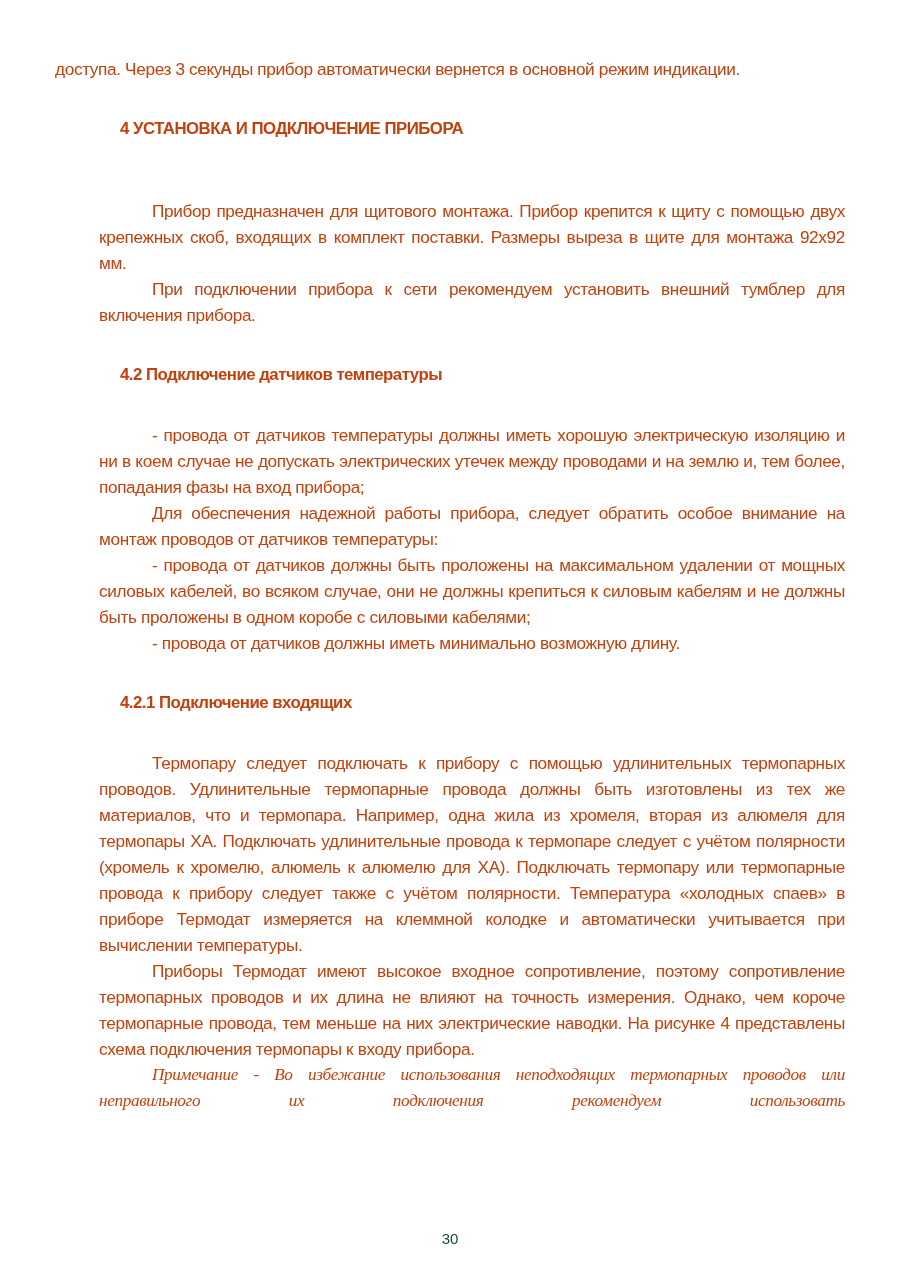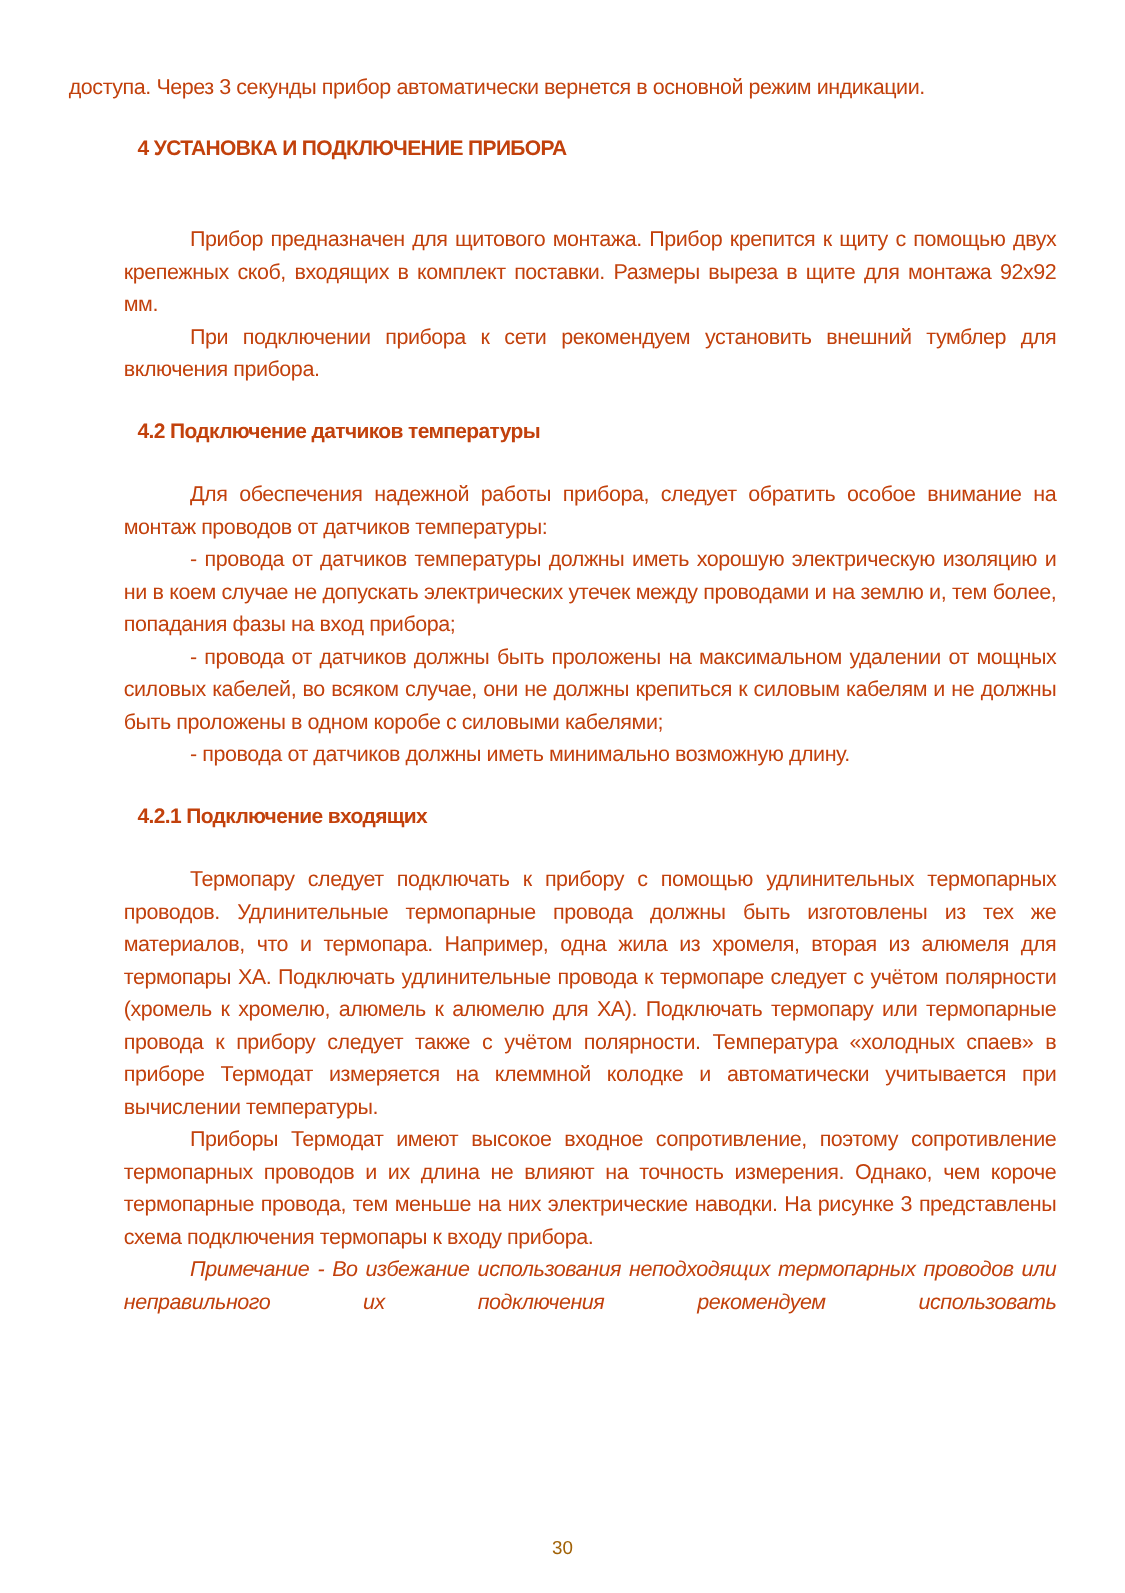--- a/index.html
+++ b/index.html
@@ -7,26 +7,26 @@
   .page {
     position: absolute; left: 55px; top: 56px; width: 790px;
     font-family: "Liberation Sans", sans-serif;
     font-size: 17.2px; line-height: 26px; color: #c2410c;
   }
   .p {
     margin: 0; text-align: justify; text-align-last: left;
     letter-spacing: -0.35px; word-spacing: 0px;
   }
   .indent { text-indent: 53px; margin-left: 44px; }
-  .h { margin: 2px; padding-left: 53px; font-weight: bold; letter-spacing: -0.5px; font-size: 16.8px; }
+  .h { margin: 12px; padding-left: 53px; font-weight: bold; letter-spacing: -0.5px; font-size: 16.8px; }
   .gap { height: 22px; }
-  .it { font-style: italic; }
+  .it { font-style: italic; font-family: Liberation Serif, serif; }
   .pagenum {
     position: absolute; left: 0; right: 0; top: 1230px; text-align: center;
-    font-family: "Liberation Sans", sans-serif; font-size: 15px; color: #a16207;
+    font-family: "Liberation Sans", sans-serif; font-size: 15px; color: #14532d;
   }
 </style>
 </head>
 <body>
 
 <div class="page">
   <p class="p">доступа. Через 3 секунды прибор автоматически вернется в основной режим индикации.</p>
 
   <div class="gap"></div>
   <p class="h">4 УСТАНОВКА И ПОДКЛЮЧЕНИЕ ПРИБОРА</p>
@@ -34,27 +34,27 @@
   <div class="gap"></div>
 
   <div class="gap"></div>
   <p class="p indent">Прибор предназначен для щитового монтажа. Прибор крепится к щиту с помощью двух крепежных скоб, входящих в комплект поставки. Размеры выреза в щите для монтажа 92х92 мм.</p>
   <p class="p indent">При подключении прибора к сети рекомендуем установить внешний тумблер для включения прибора.</p>
 
   <div class="gap"></div>
   <p class="h">4.2 Подключение датчиков температуры</p>
 
   <div class="gap"></div>
+  <p class="p indent">- провода от датчиков температуры должны иметь хорошую электрическую изоляцию и ни в коем случае не допускать электрических утечек между проводами и на землю и, тем более, попадания фазы на вход прибора;</p>
   <p class="p indent">Для обеспечения надежной работы прибора, следует обратить особое внимание на монтаж проводов от датчиков температуры:</p>
-  <p class="p indent">- провода от датчиков температуры должны иметь хорошую электрическую изоляцию и ни в коем случае не допускать электрических утечек между проводами и на землю и, тем более, попадания фазы на вход прибора;</p>
   <p class="p indent">- провода от датчиков должны быть проложены на максимальном удалении от мощных силовых кабелей, во всяком случае, они не должны крепиться к силовым кабелям и не должны быть проложены в одном коробе с силовыми кабелями;</p>
   <p class="p indent">- провода от датчиков должны иметь минимально возможную длину.</p>
 
   <div class="gap"></div>
   <p class="h">4.2.1 Подключение входящих</p>
 
   <div class="gap"></div>
   <p class="p indent">Термопару следует подключать к прибору с помощью удлинительных термопарных проводов. Удлинительные термопарные провода должны быть изготовлены из тех же материалов, что и термопара. Например, одна жила из хромеля, вторая из алюмеля для термопары ХА. Подключать удлинительные провода к термопаре следует с учётом полярности (хромель к хромелю, алюмель к алюмелю для ХА). Подключать термопару или термопарные провода к прибору следует также с учётом полярности. Температура «холодных спаев» в приборе Термодат измеряется на клеммной колодке и автоматически учитывается при вычислении температуры.</p>
-  <p class="p indent">Приборы Термодат имеют высокое входное сопротивление, поэтому сопротивление термопарных проводов и их длина не влияют на точность измерения. Однако, чем короче термопарные провода, тем меньше на них электрические наводки. На рисунке 3 представлены схема подключения термопары к входу прибора.</p>
+  <p class="p indent">Приборы Термодат имеют высокое входное сопротивление, поэтому сопротивление термопарных проводов и их длина не влияют на точность измерения. Однако, чем короче термопарные провода, тем меньше на них электрические наводки. На рисунке 4 представлены схема подключения термопары к входу прибора.</p>
   <p class="p indent it" style="text-align-last: justify;">Примечание - Во избежание использования неподходящих термопарных проводов или неправильного их подключения рекомендуем использовать</p>
 </div>
 
 <div class="pagenum">30</div>
 
 </body></html>

